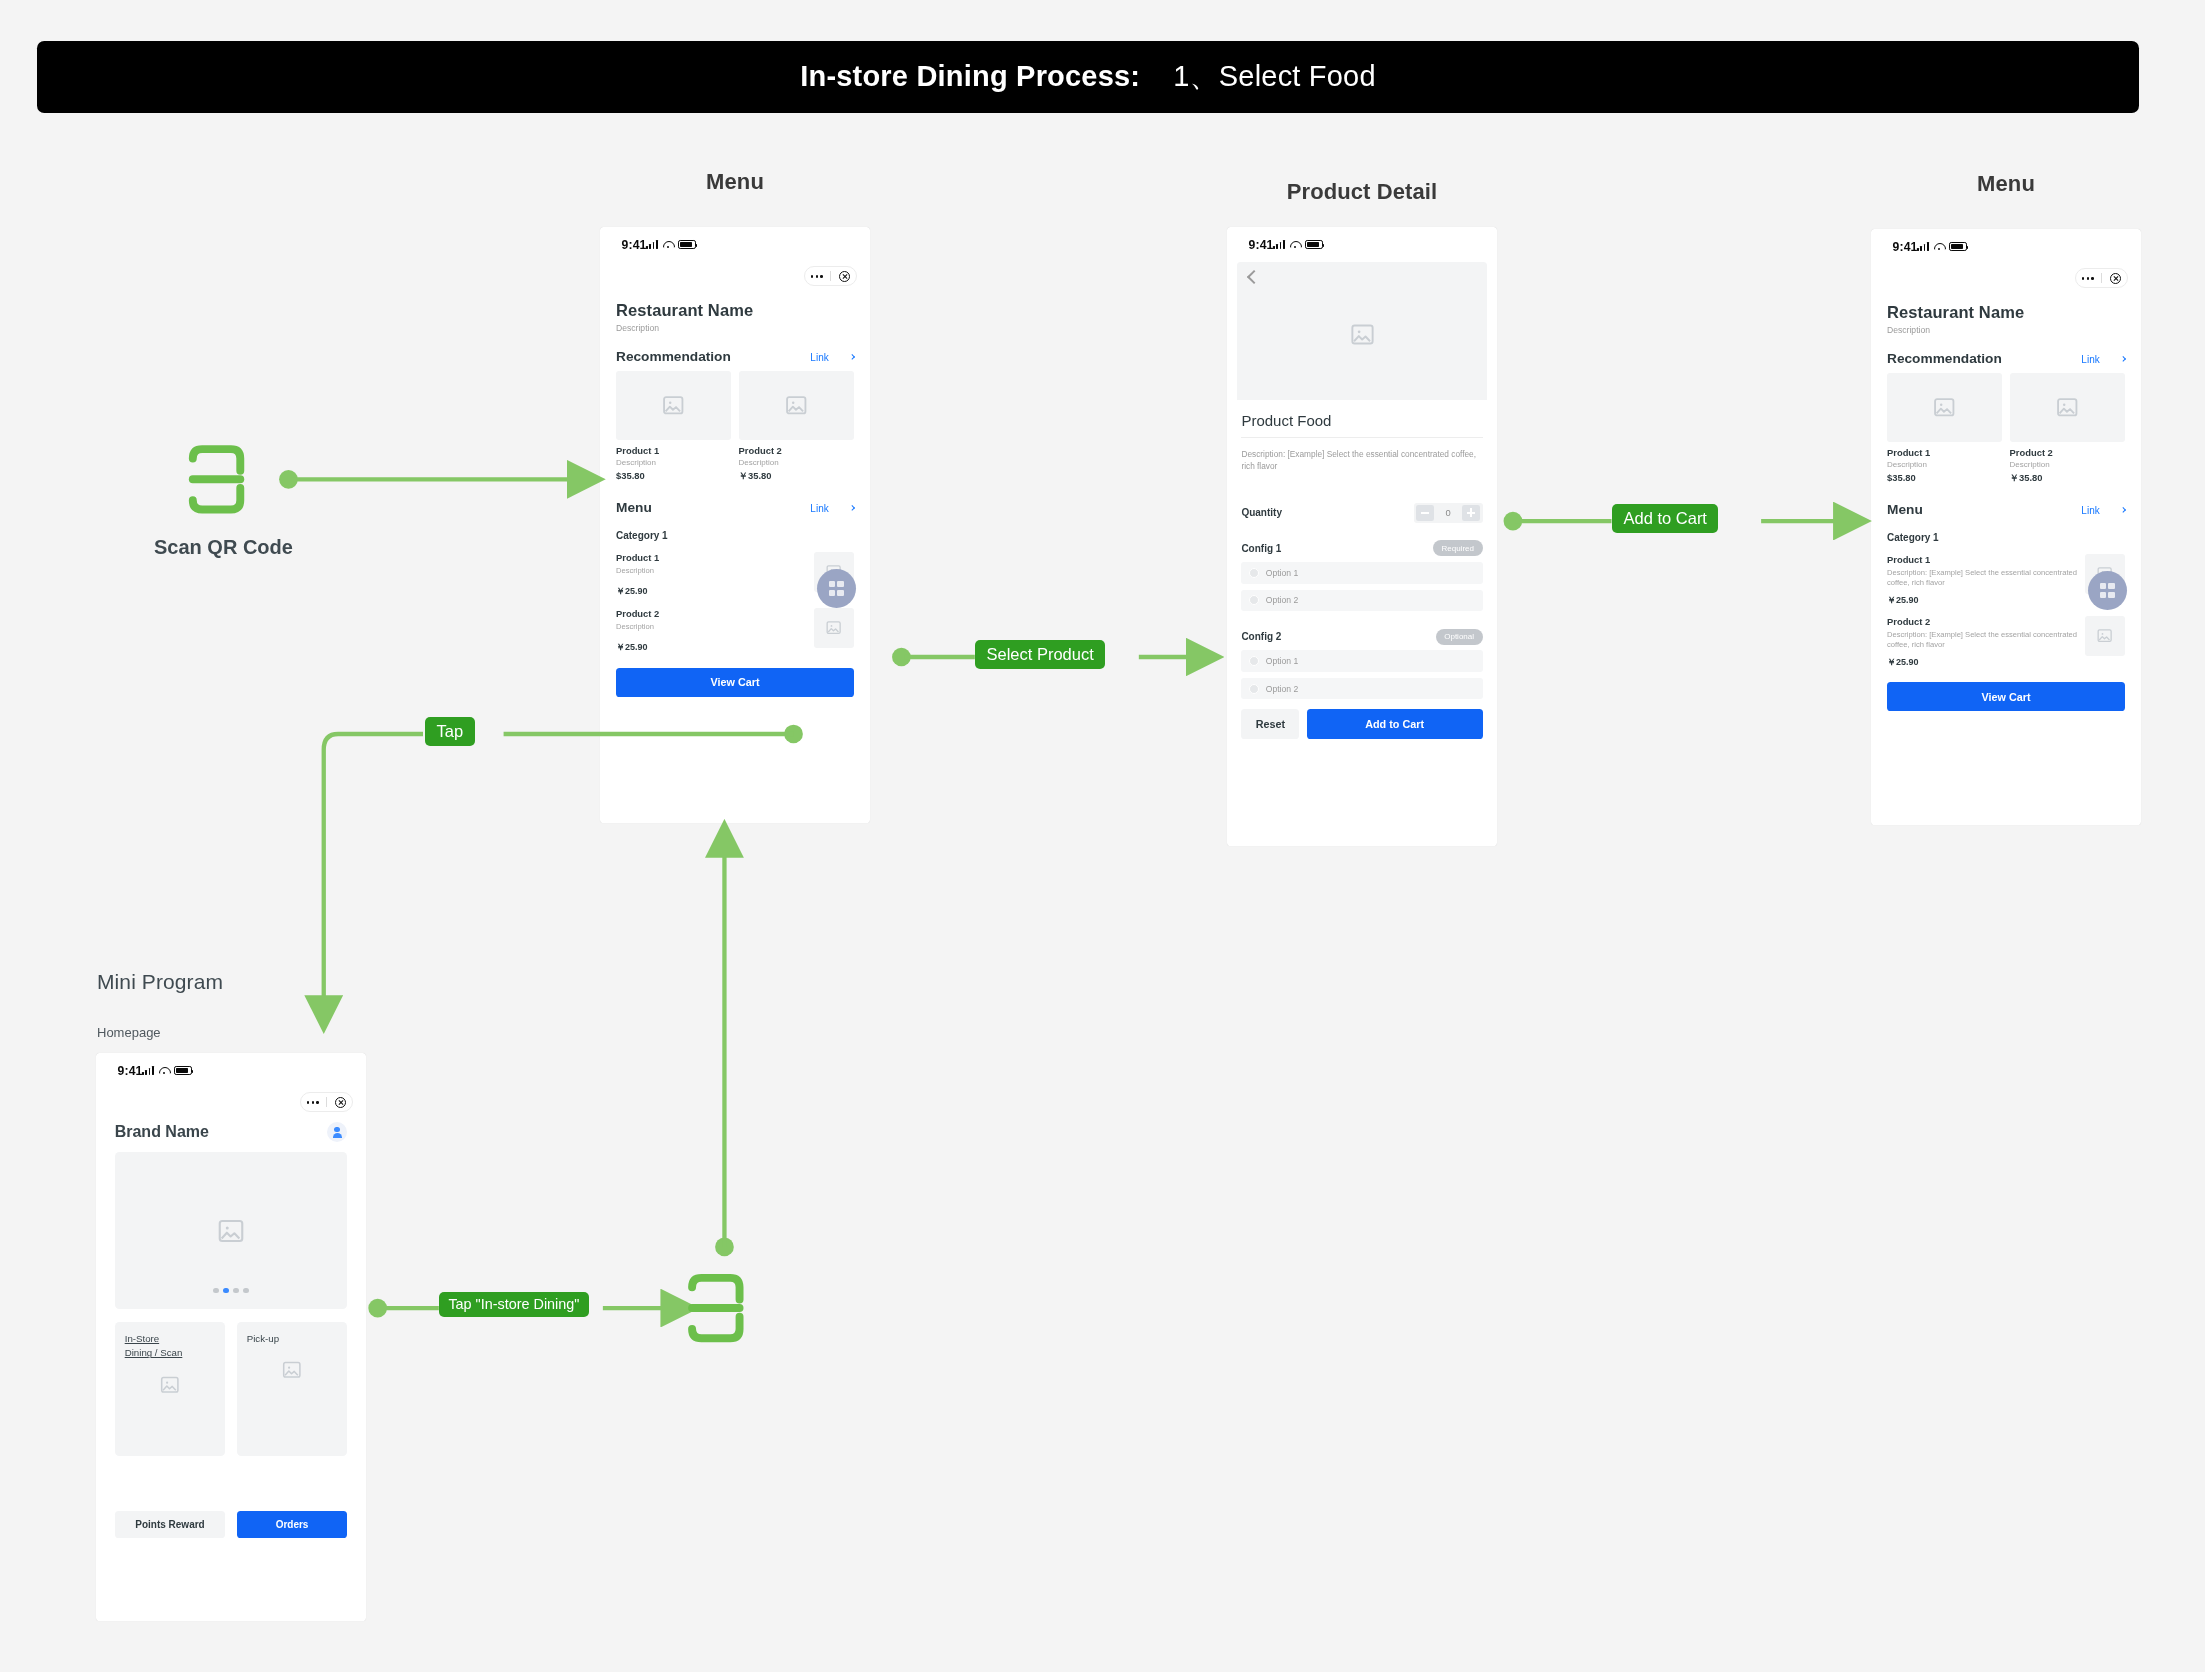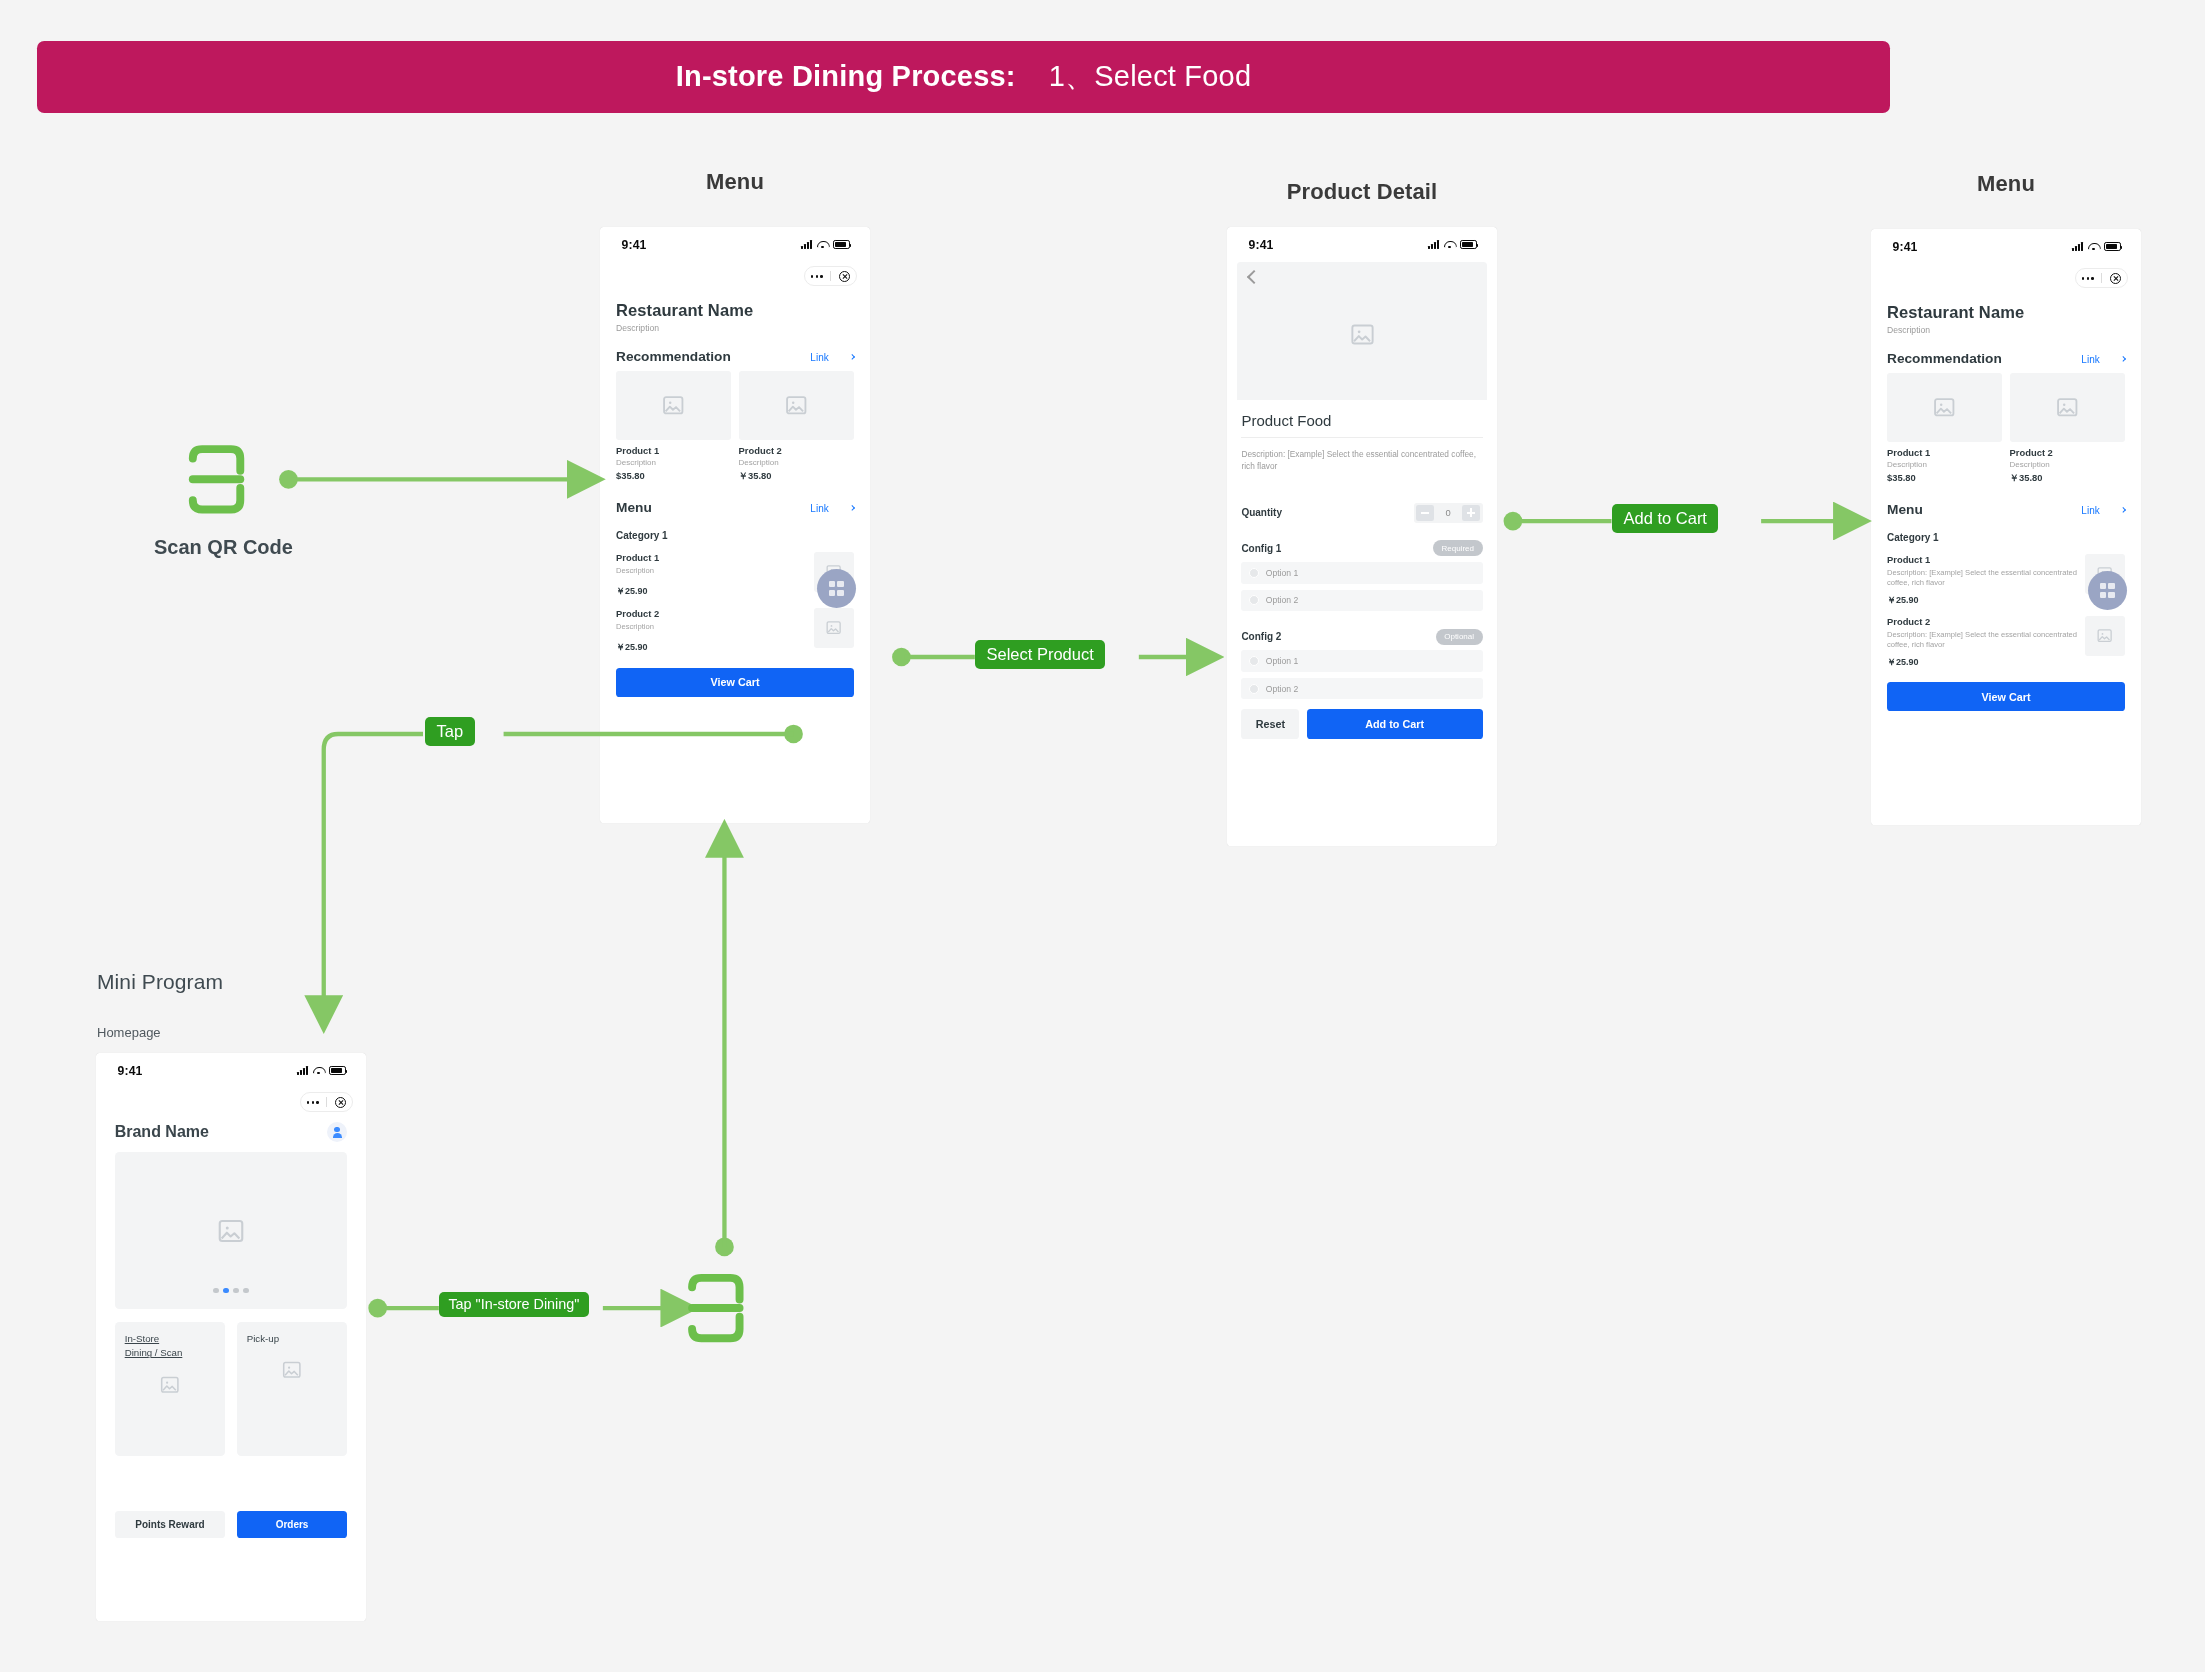--- a/index.html
+++ b/index.html
@@ -7,42 +7,42 @@
     width: 2205px; height: 1673px;
     background: #f4f4f4;
     font-family: "Liberation Sans", sans-serif;
     overflow: hidden;
   }
   #root { position: relative; width: 2205px; height: 1673px; }
 
   
   .title-bar {
     position: absolute; left: 37px; top: 41px;
-    width: 1853px; height: 72px;
-    background: #be185d; border-radius: 7.2px;
+    width: 2102px; height: 72px;
+    background: #000000; border-radius: 7.2px;
     display: flex; align-items: center; justify-content: center;
   }
   .title-text { color: #ffffff; font-size: 29px; font-weight: bold; letter-spacing: 0.2px; }
   .title-text .light { font-weight: normal; }
 
   
   .col-head {
     position: absolute; font-size: 22px; font-weight: bold; color: #3a3a3a;
     text-align: center; letter-spacing: 0.1px;
   }
 
   
   .phone {
     position: absolute; background: #ffffff; border-radius: 3.6px;
     box-shadow: 0 0 0.7px rgba(0,0,0,.18);
     overflow: hidden;
   }
   .status-bar {
     height: 35px; display: flex; align-items: center;
-    justify-content: space-between; padding: 0 20px 0 21.6px;
+    justify-content: flex-start; padding: 0 20px 0 21.6px;
   }
   .status-time { font-size: 12.2px; font-weight: bold; color: #0a0a0a; letter-spacing: 0.1px; }
   .status-icons { display: flex; align-items: center; gap: 5px; }
   .sig { display: flex; align-items: flex-end; gap: 1.2px; height: 8.6px; }
   .sig i { display: block; width: 1.9px; background: #0a0a0a; border-radius: 0.4px; }
   .sig i:nth-child(1){height:2.9px}.sig i:nth-child(2){height:4.7px}
   .sig i:nth-child(3){height:6.5px}.sig i:nth-child(4){height:8.6px}
   .wifi { width: 10.8px; height: 8px; position: relative; }
   .wifi::before{
     content:""; position:absolute; left:0; top:0; width:10.8px; height:10.8px;

